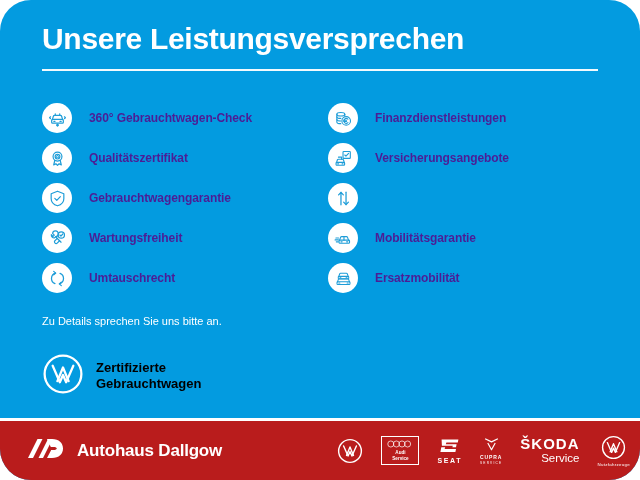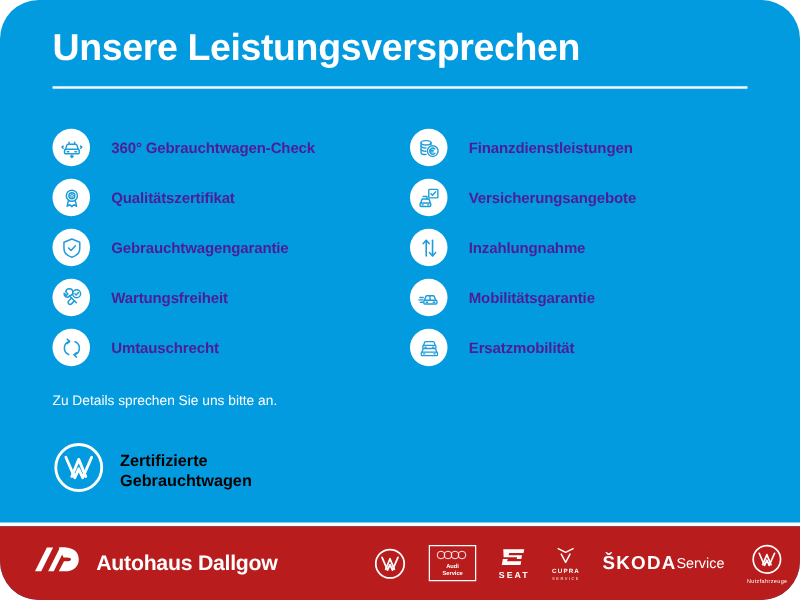--- a/index.html
+++ b/index.html
@@ -188,21 +188,21 @@
   .cupra-word {
     font-size: 5px;
     font-weight: bold;
     color: #ffffff;
     letter-spacing: 0.9px;
     margin-top: 2px;
     text-align: center;
     line-height: 1.3;
   }
   .cupra-word .sub { font-size: 3.2px; font-weight: normal; letter-spacing: 1.2px; display: block; }
-  .skoda-wrap { display: flex; flex-direction: row; align-items: center; }
+  .skoda-wrap { display: flex; flex-direction: column; align-items: flex-end; }
   .skoda-word {
     font-size: 15px;
     font-weight: bold;
     color: #ffffff;
     letter-spacing: 1px;
     line-height: 1;
   }
   .skoda-service {
     font-size: 11.5px;
     color: #ffffff;
@@ -318,21 +318,20 @@
 
     <div class="benefit">
       <span class="benefit-icon">
         <svg width="19" height="19" viewBox="0 0 24 24" fill="none" stroke="#1E9DD8" stroke-width="1.6" stroke-linecap="round" stroke-linejoin="round">
           <path d="M8.8 20 V4.4"></path>
           <path d="M5.8 7.4 L8.8 4.2 L11.8 7.4"></path>
           <path d="M15.2 4 v15.6"></path>
           <path d="M12.2 16.6 L15.2 19.8 L18.2 16.6"></path>
         </svg>
       </span>
-      <span class="benefit-label">Inzahlungnahme</span>
     </div>
 
     <div class="benefit">
       <span class="benefit-icon">
         <svg width="19" height="19" viewBox="0 0 24 24" fill="none" stroke="#1E9DD8" stroke-width="1.4" stroke-linecap="round" stroke-linejoin="round">
           <path d="M7 14.4 L8.3 10.6 c0.2 -0.6 0.8 -1 1.4 -1 h6 c0.6 0 1.2 0.4 1.4 1 l1.3 3.8"></path>
           <rect x="6.4" y="14.1" width="13.2" height="3.9" rx="1.1"></rect>
           <path d="M8.8 16.2 h1.5 M15.9 16.2 h1.5"></path>
           <path d="M12.6 9.6 v4.5"></path>
           <path d="M2.4 11.4 h3.4 M1.4 13.8 h4.2 M2.9 16.2 h2.6"></path>

